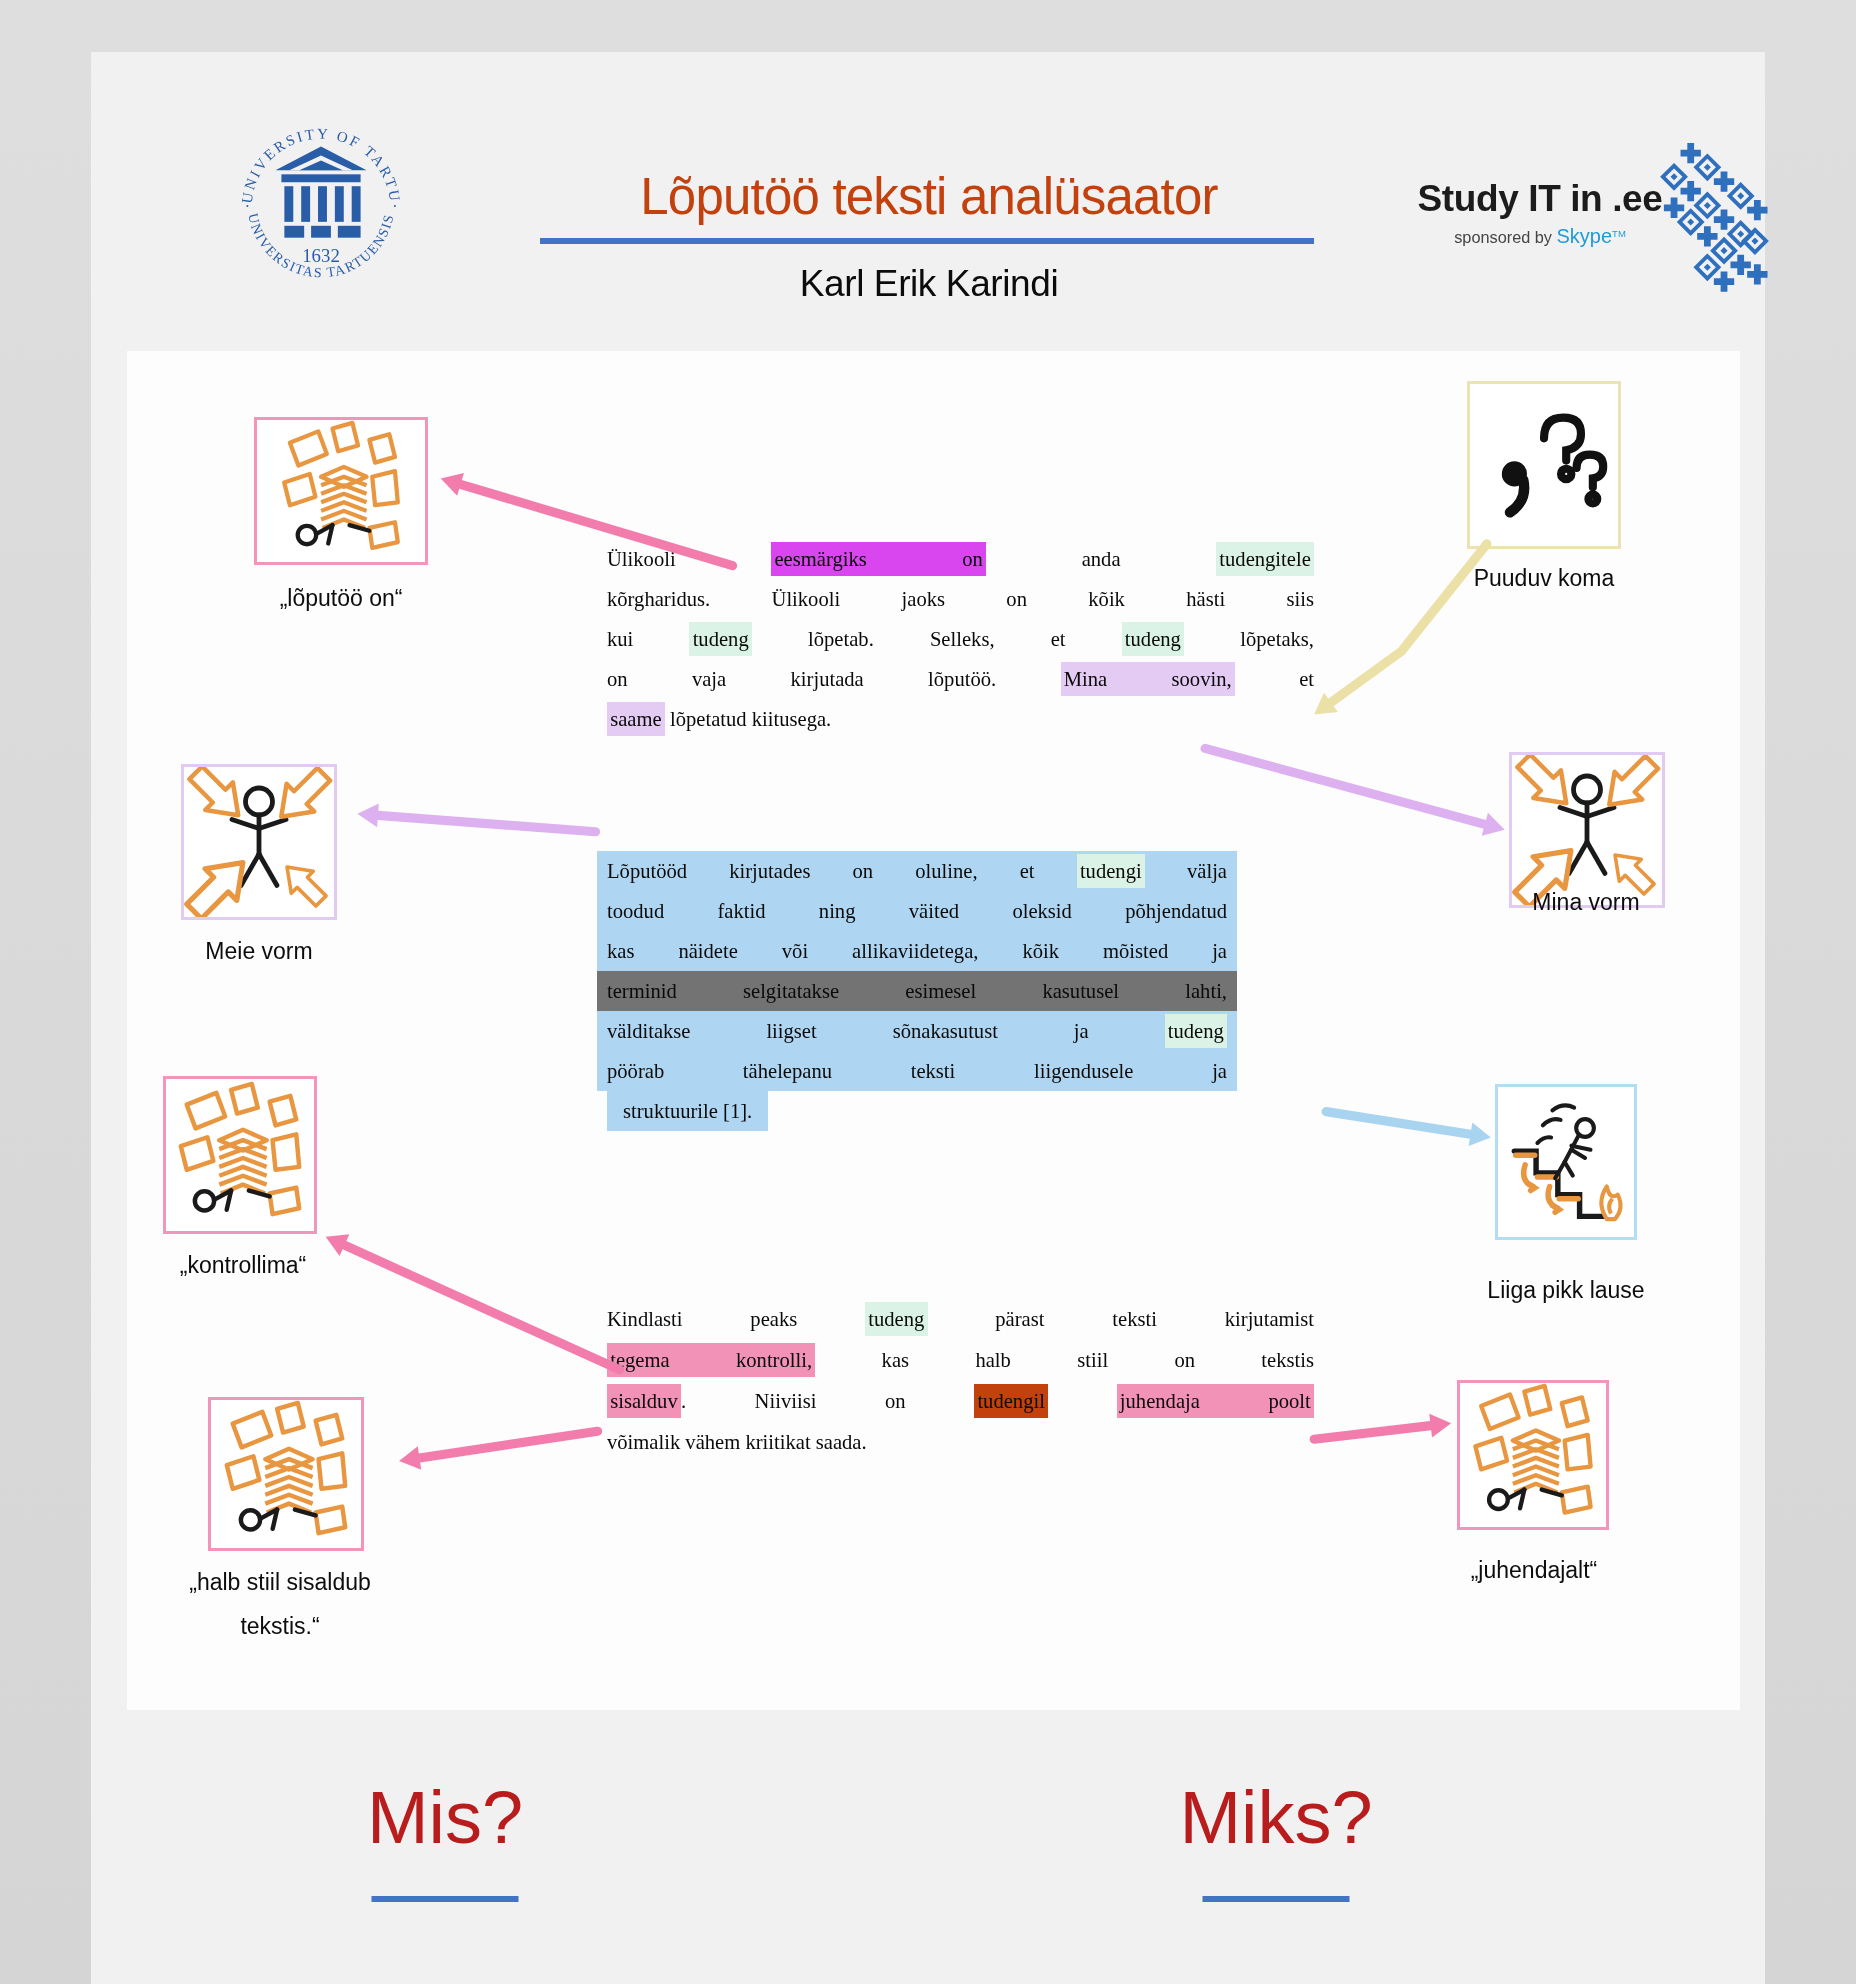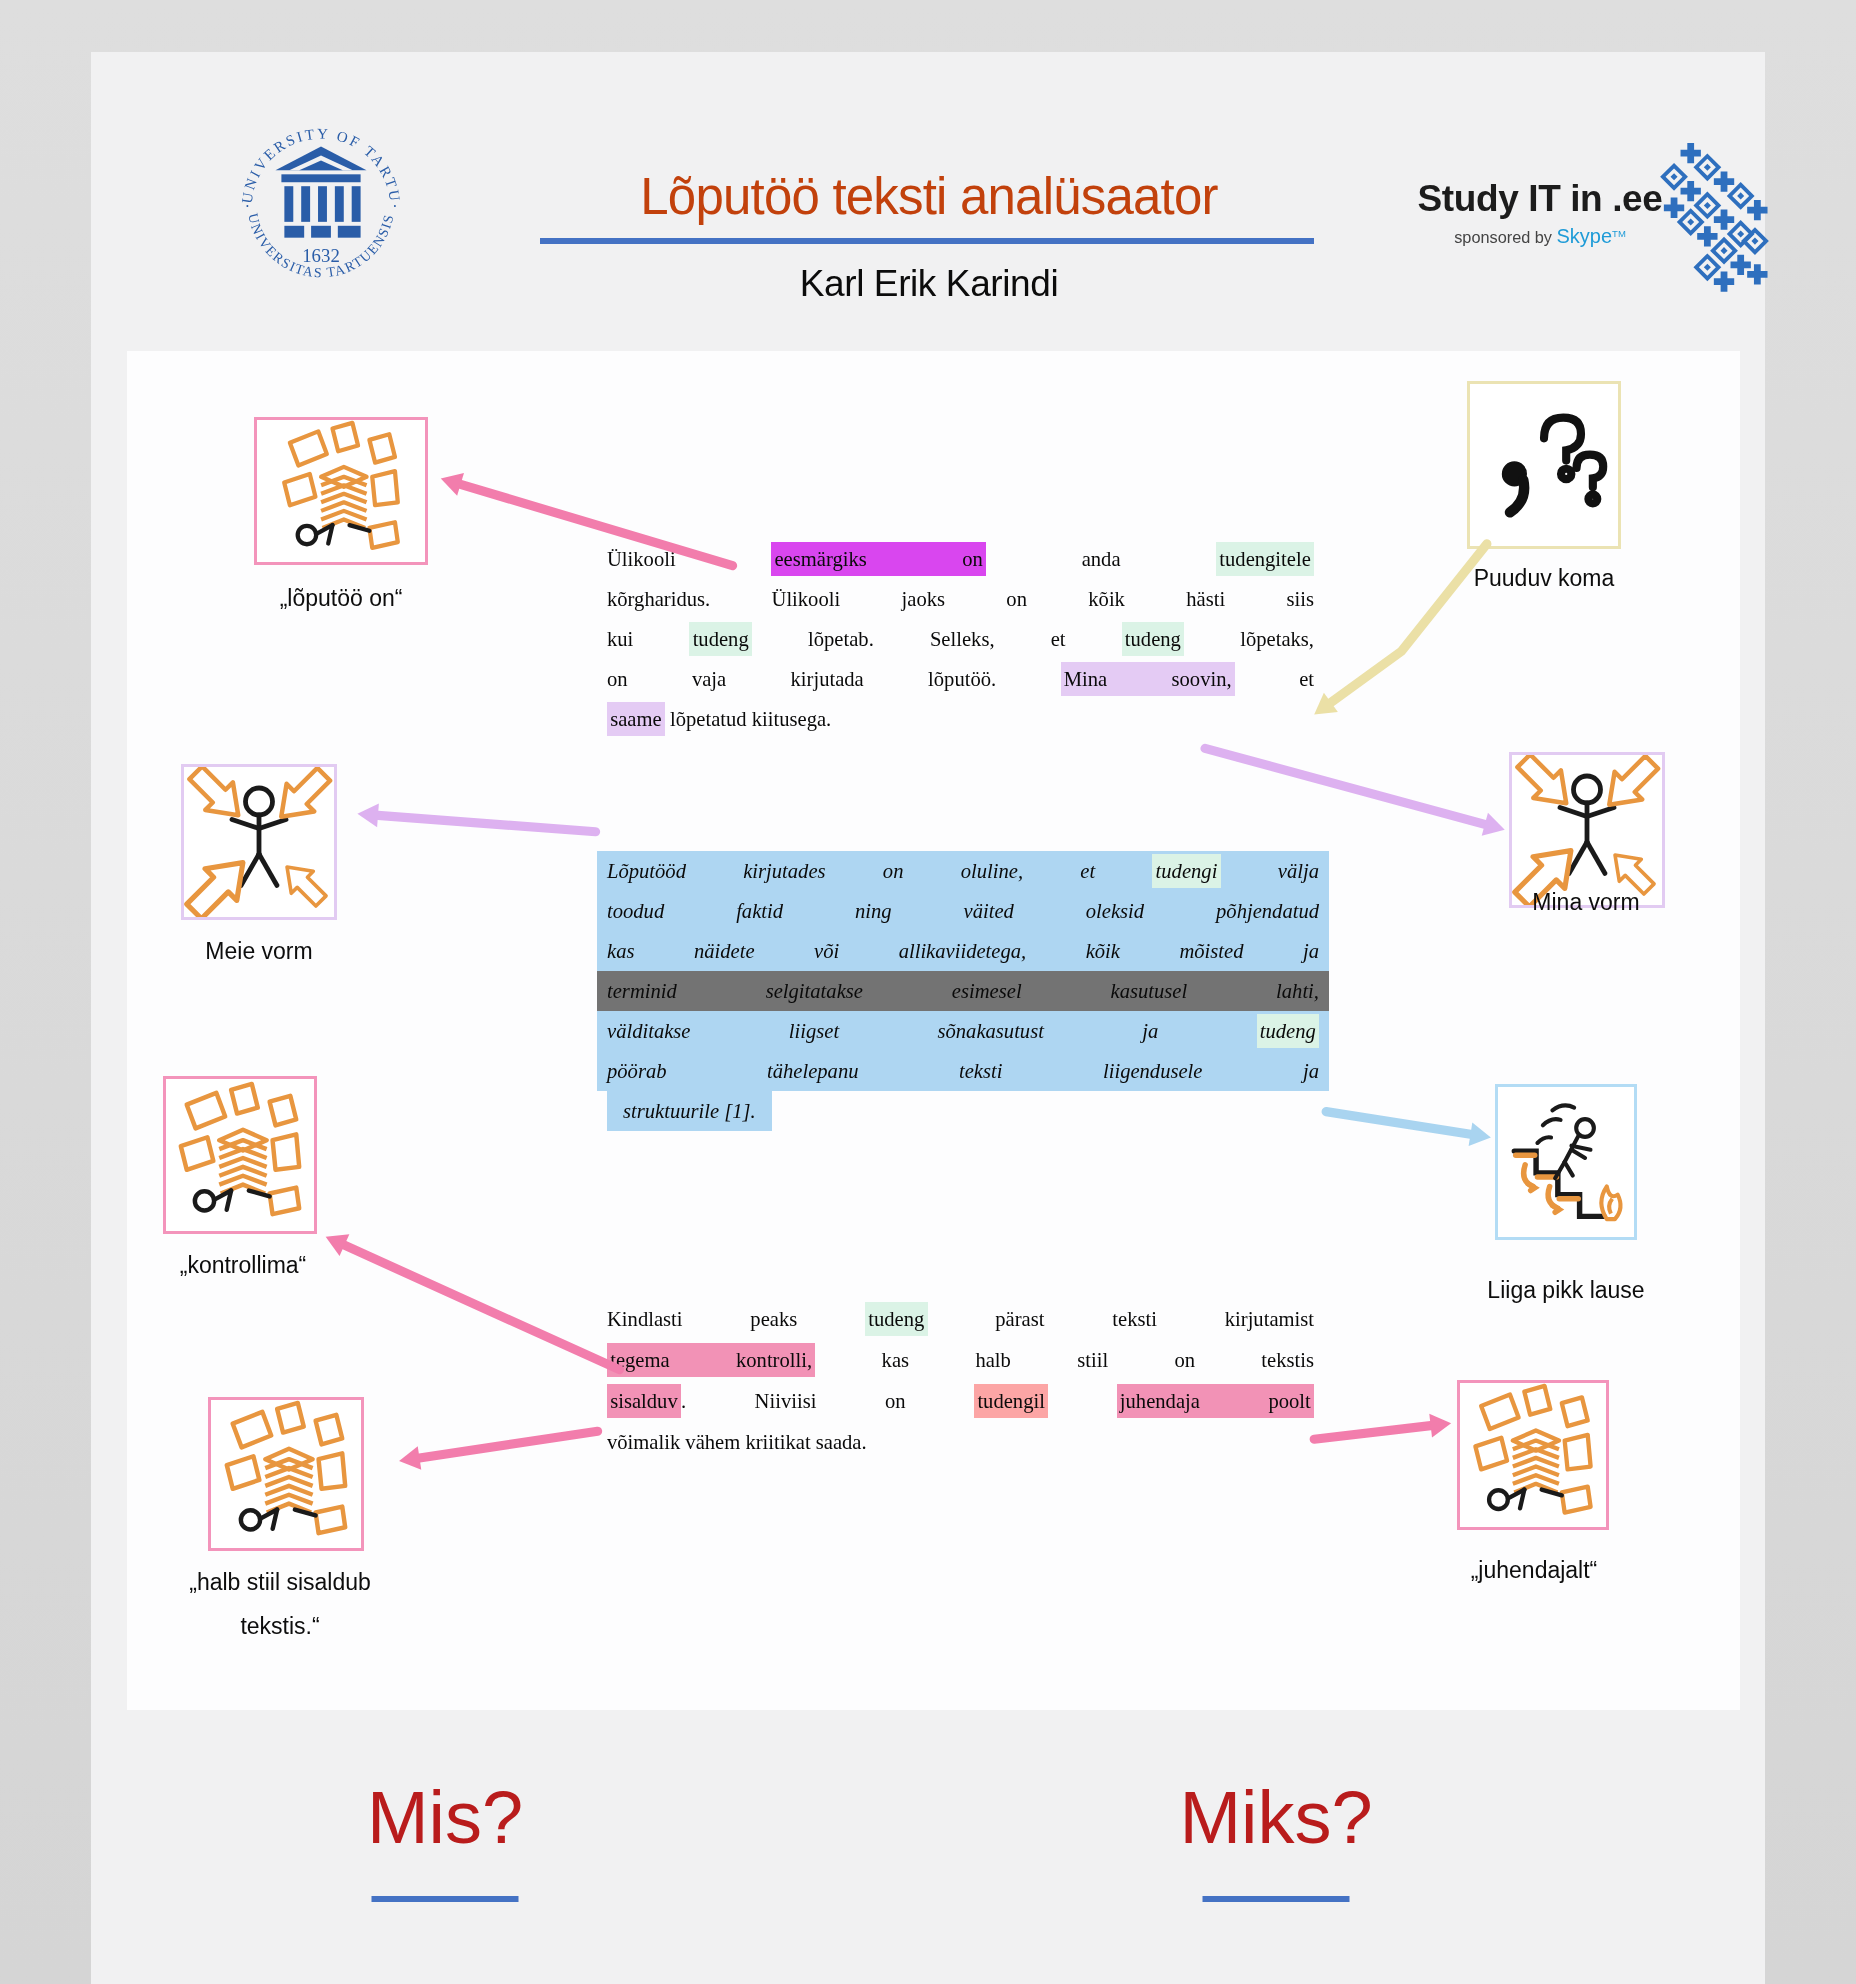--- a/index.html
+++ b/index.html
@@ -143,33 +143,33 @@
     </svg>
   </div>
 
 <div id="p1" class="abs para" style="left:607px;top:539px;width:707px;line-height:40px;">
     <div class="line j"><span>Ülikooli </span><span class="hl" style="background: #d946ef;">eesmärgiks on</span><span> anda </span><span class="hl" style="background: rgb(219, 243, 230);">tudengitele</span></div>
     <div class="line j"><span>kõrgharidus. Ülikooli jaoks on kõik hästi siis</span></div>
     <div class="line j"><span>kui </span><span class="hl" style="background: rgb(219, 243, 230);">tudeng</span><span> lõpetab. Selleks, et </span><span class="hl" style="background: rgb(219, 243, 230);">tudeng</span><span> lõpetaks,</span></div>
     <div class="line j"><span>on vaja kirjutada lõputöö. </span><span class="hl" style="background: rgb(228, 203, 244);">Mina soovin,</span><span> et</span></div>
     <div class="line"><span class="hl" style="background: rgb(228, 203, 244);">saame</span><span> lõpetatud kiitusega.</span></div>
   </div>
-<div id="p2" class="abs para bluelines" style="left:597px;top:851px;width:732px;line-height:40px;font-style:italic;">
+<div id="p2" class="abs para bluelines" style="left:597px;top:851px;width:640px;line-height:40px;">
     <div class="line j" style="background: rgb(174, 214, 242);"><span>Lõputööd kirjutades on oluline, et </span><span class="hl" style="background: rgb(219, 243, 230);">tudengi</span><span> välja</span></div>
     <div class="line j" style="background: rgb(174, 214, 242);"><span>toodud faktid ning väited oleksid põhjendatud</span></div>
     <div class="line j" style="background: rgb(174, 214, 242);"><span>kas näidete või allikaviidetega, kõik mõisted ja</span></div>
     <div class="line j" style="background: #737373;"><span>terminid selgitatakse esimesel kasutusel lahti,</span></div>
     <div class="line j" style="background: rgb(174, 214, 242);"><span>välditakse liigset sõnakasutust ja </span><span class="hl" style="background: rgb(219, 243, 230);">tudeng</span></div>
     <div class="line j" style="background: rgb(174, 214, 242);"><span>pöörab tähelepanu teksti liigendusele ja</span></div>
     <div class="line"><span style="background: rgb(174, 214, 242); padding: 0px 16px; display: inline-block;"><span>struktuurile [1].</span></span></div>
   </div>
 <div id="p3" class="abs para" style="left:607px;top:1299px;width:707px;line-height:41px;">
     <div class="line j"><span>Kindlasti peaks </span><span class="hl" style="background: rgb(219, 243, 230);">tudeng</span><span> pärast teksti kirjutamist</span></div>
     <div class="line j"><span class="hl" style="background: rgb(242, 146, 182);">tegema kontrolli,</span><span> kas halb stiil on tekstis</span></div>
-    <div class="line j"><span class="hl" style="background: rgb(242, 146, 182);">sisalduv</span><span>. Niiviisi on </span><span class="hl" style="background: #fca5a5;">tudengil</span><span> </span><span class="hl" style="background: rgb(242, 146, 182);">juhendaja poolt</span></div>
+    <div class="line j"><span class="hl" style="background: rgb(242, 146, 182);">sisalduv</span><span>. Niiviisi on </span><span class="hl" style="background: #c2410c;">tudengil</span><span> </span><span class="hl" style="background: rgb(242, 146, 182);">juhendaja poolt</span></div>
     <div class="line"><span>võimalik vähem kriitikat saada.</span></div>
   </div>
 
 <div id="callouts">
     <div class="abs callout" style="left: 254px; top: 417px; width: 168px; height: 142px; border-color: rgb(243, 148, 187);">
       <svg viewBox="0 0 100 100" width="168" height="142" preserveAspectRatio="xMidYMid meet">
       <g fill="none" stroke="#e8963f" stroke-width="3" stroke-linejoin="round">
         <polygon points="14,16 34,8 40,24 20,32"></polygon>
           <polygon points="44,6 58,2 62,18 48,22"></polygon>
         <polygon points="70,14 84,10 88,26 74,30"></polygon>

